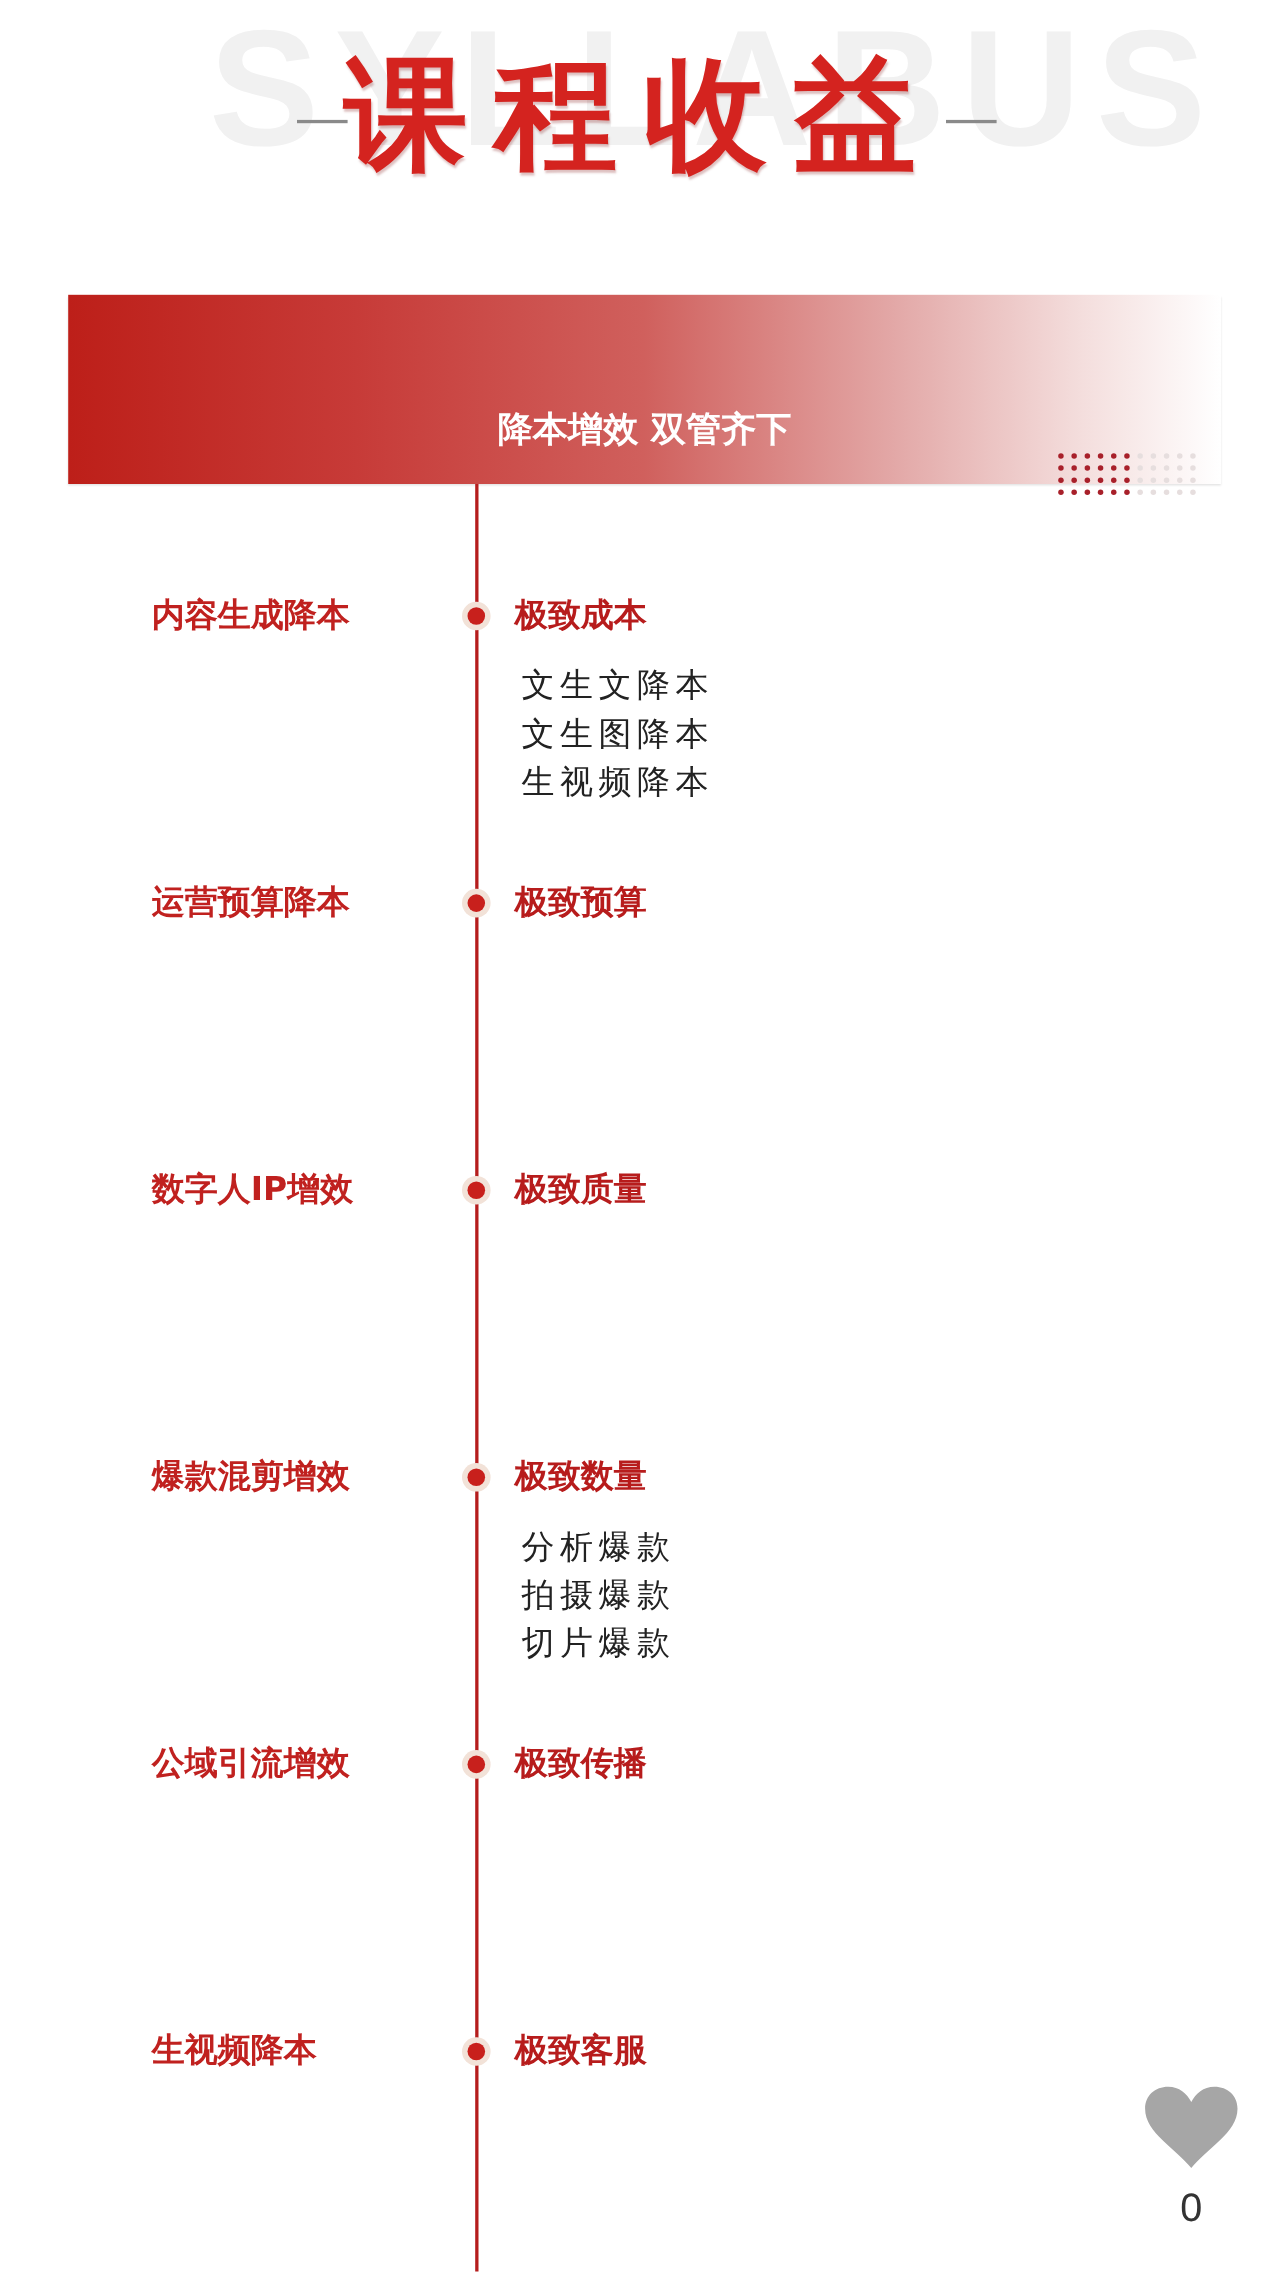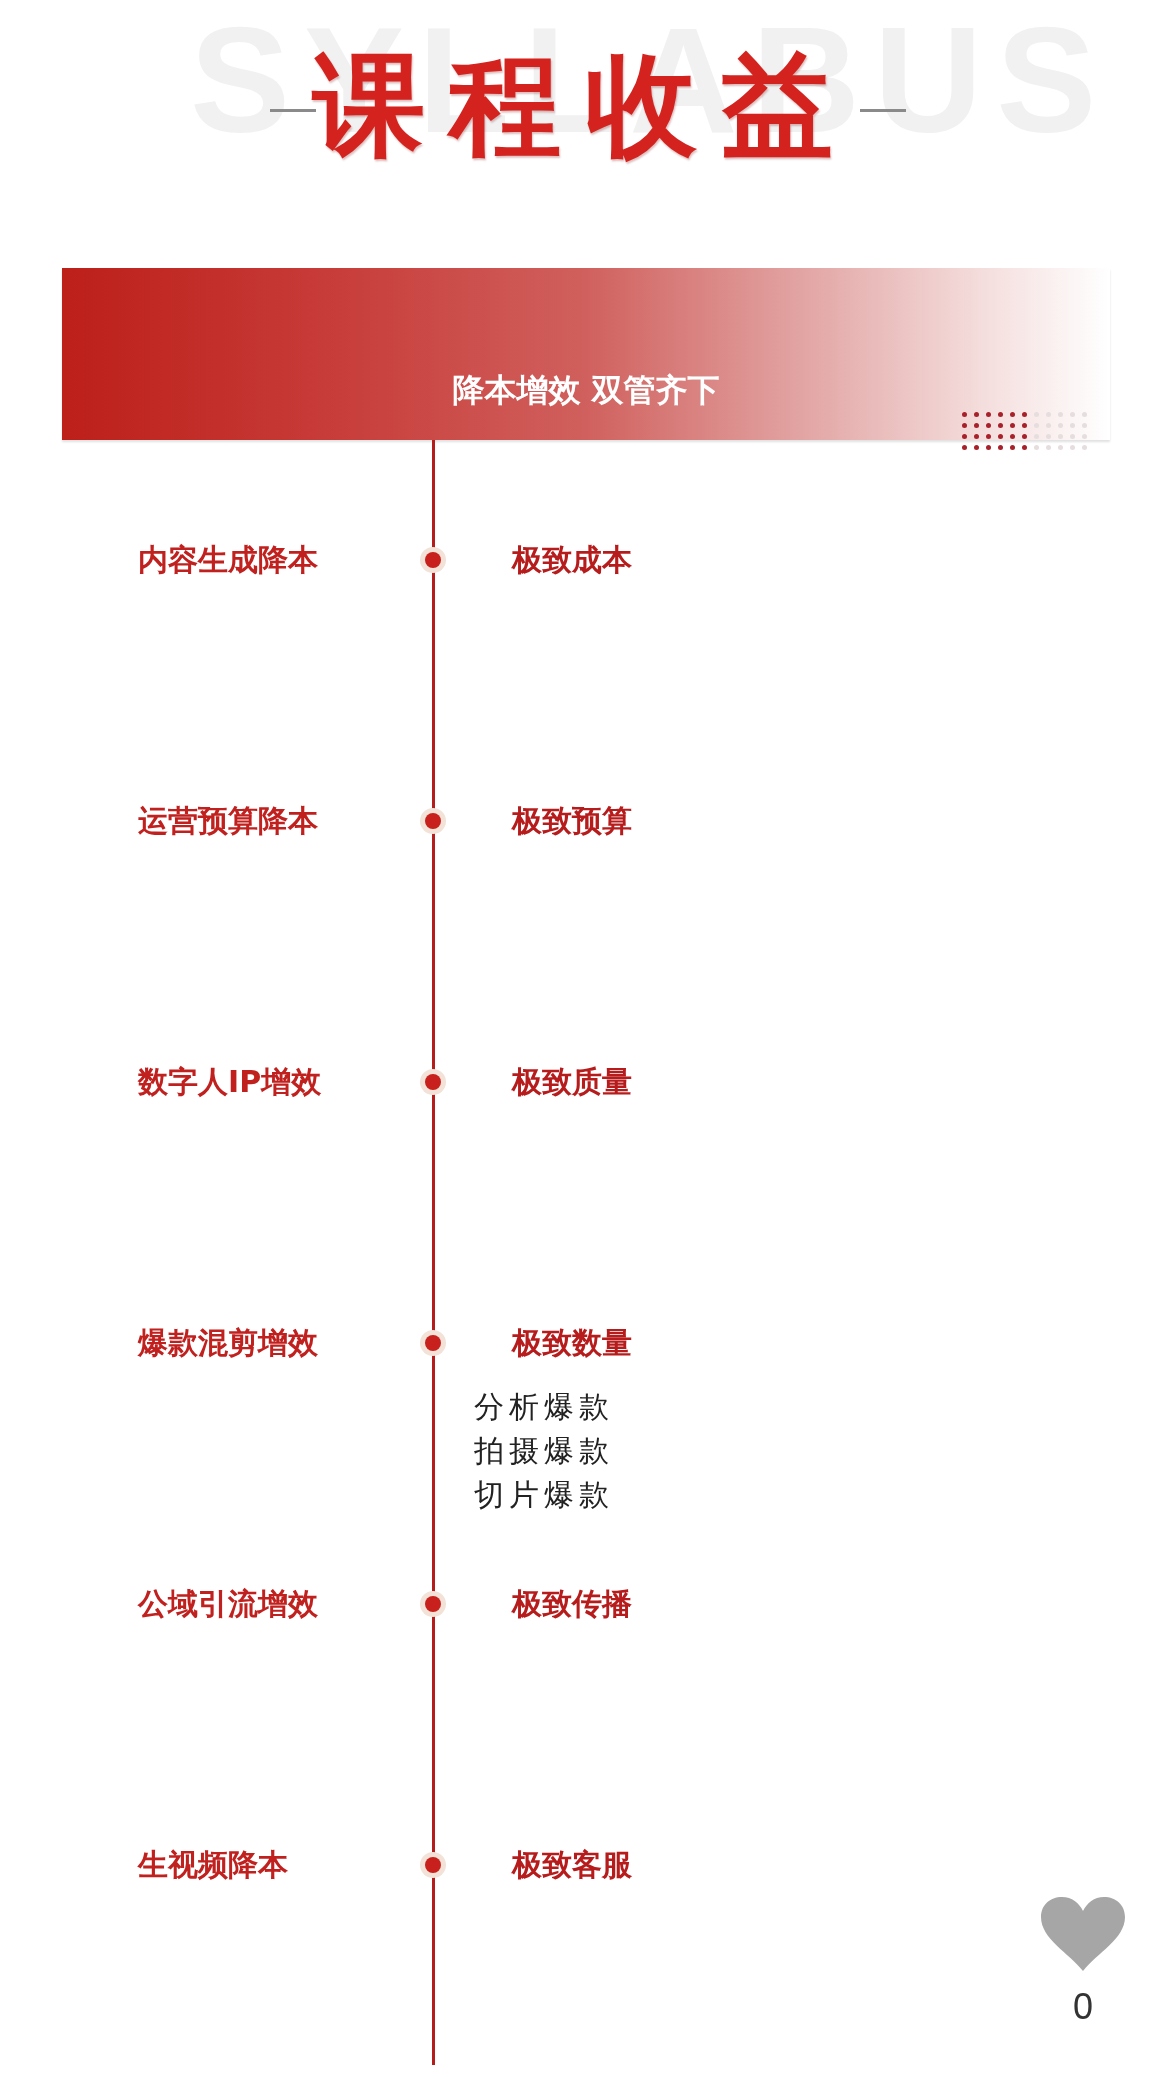--- a/index.html
+++ b/index.html
@@ -32,21 +32,21 @@
     .timeline-line { position: absolute; left: 432px; top: 440px; width: 3px; height: 1625px; background: #b51d1d; }
 
     .row { position: absolute; left: 0; width: 1170px; height: 240px; }
     .row-left { position: absolute; left: 138px; top: 0; font-weight: bold; font-size: 30px;
                 color: #c0211f; line-height: 40px; white-space: nowrap; }
     .node { position: absolute; left: 420px; top: 7px; width: 26px; height: 26px; border-radius: 50%;
             background: #f2e2d8; }
     .node::after { content: ""; position: absolute; left: 5px; top: 5px; width: 16px; height: 16px;
                    border-radius: 50%; background: #c8201c; }
     .row-head { position: absolute; left: 468px; top: 0; font-weight: bold; font-size: 30px;
-                color: #b71c1c; line-height: 40px; white-space: nowrap; margin-left: 44px; }
+                color: #b71c1c; line-height: 40px; white-space: nowrap; }
     .row-items { position: absolute; left: 474px; top: 62px; }
     .row-item { font-size: 30px; color: #222222; letter-spacing: 5px; line-height: 44px; white-space: nowrap; }
 
     .like { position: absolute; left: 1038px; top: 1895px; width: 90px; height: 120px; text-align: center; }
     .like svg { display: block; margin: 0 auto; }
     .like-count { font-family: "Liberation Sans", sans-serif; font-size: 36px; color: #333333; line-height: 40px; margin-top: 14px; }
   </style>
 </head>
 <body>
 
@@ -104,20 +104,25 @@
     <i style="left: 108px; top: 33px; background: rgb(230, 222, 222);"></i>
     <i style="left: 120px; top: 33px; background: rgb(230, 222, 222);"></i>
   </div>
 
 <div class="timeline-line"></div>
 
 <div class="row" style="top:540px;">
   <div class="row-left">内容生成降本</div>
   <div class="node"></div>
   <div class="row-head">极致成本</div>
+  <div class="row-items">
+    <div class="row-item">文生文降本</div>
+    <div class="row-item">文生图降本</div>
+    <div class="row-item">生视频降本</div>
+  </div>
 </div>
 
 <div class="row" style="top:801px;">
   <div class="row-left">运营预算降本</div>
   <div class="node"></div>
   <div class="row-head">极致预算</div>
 </div>
 
 <div class="row" style="top:1062px;">
   <div class="row-left">数字人IP增效</div>

